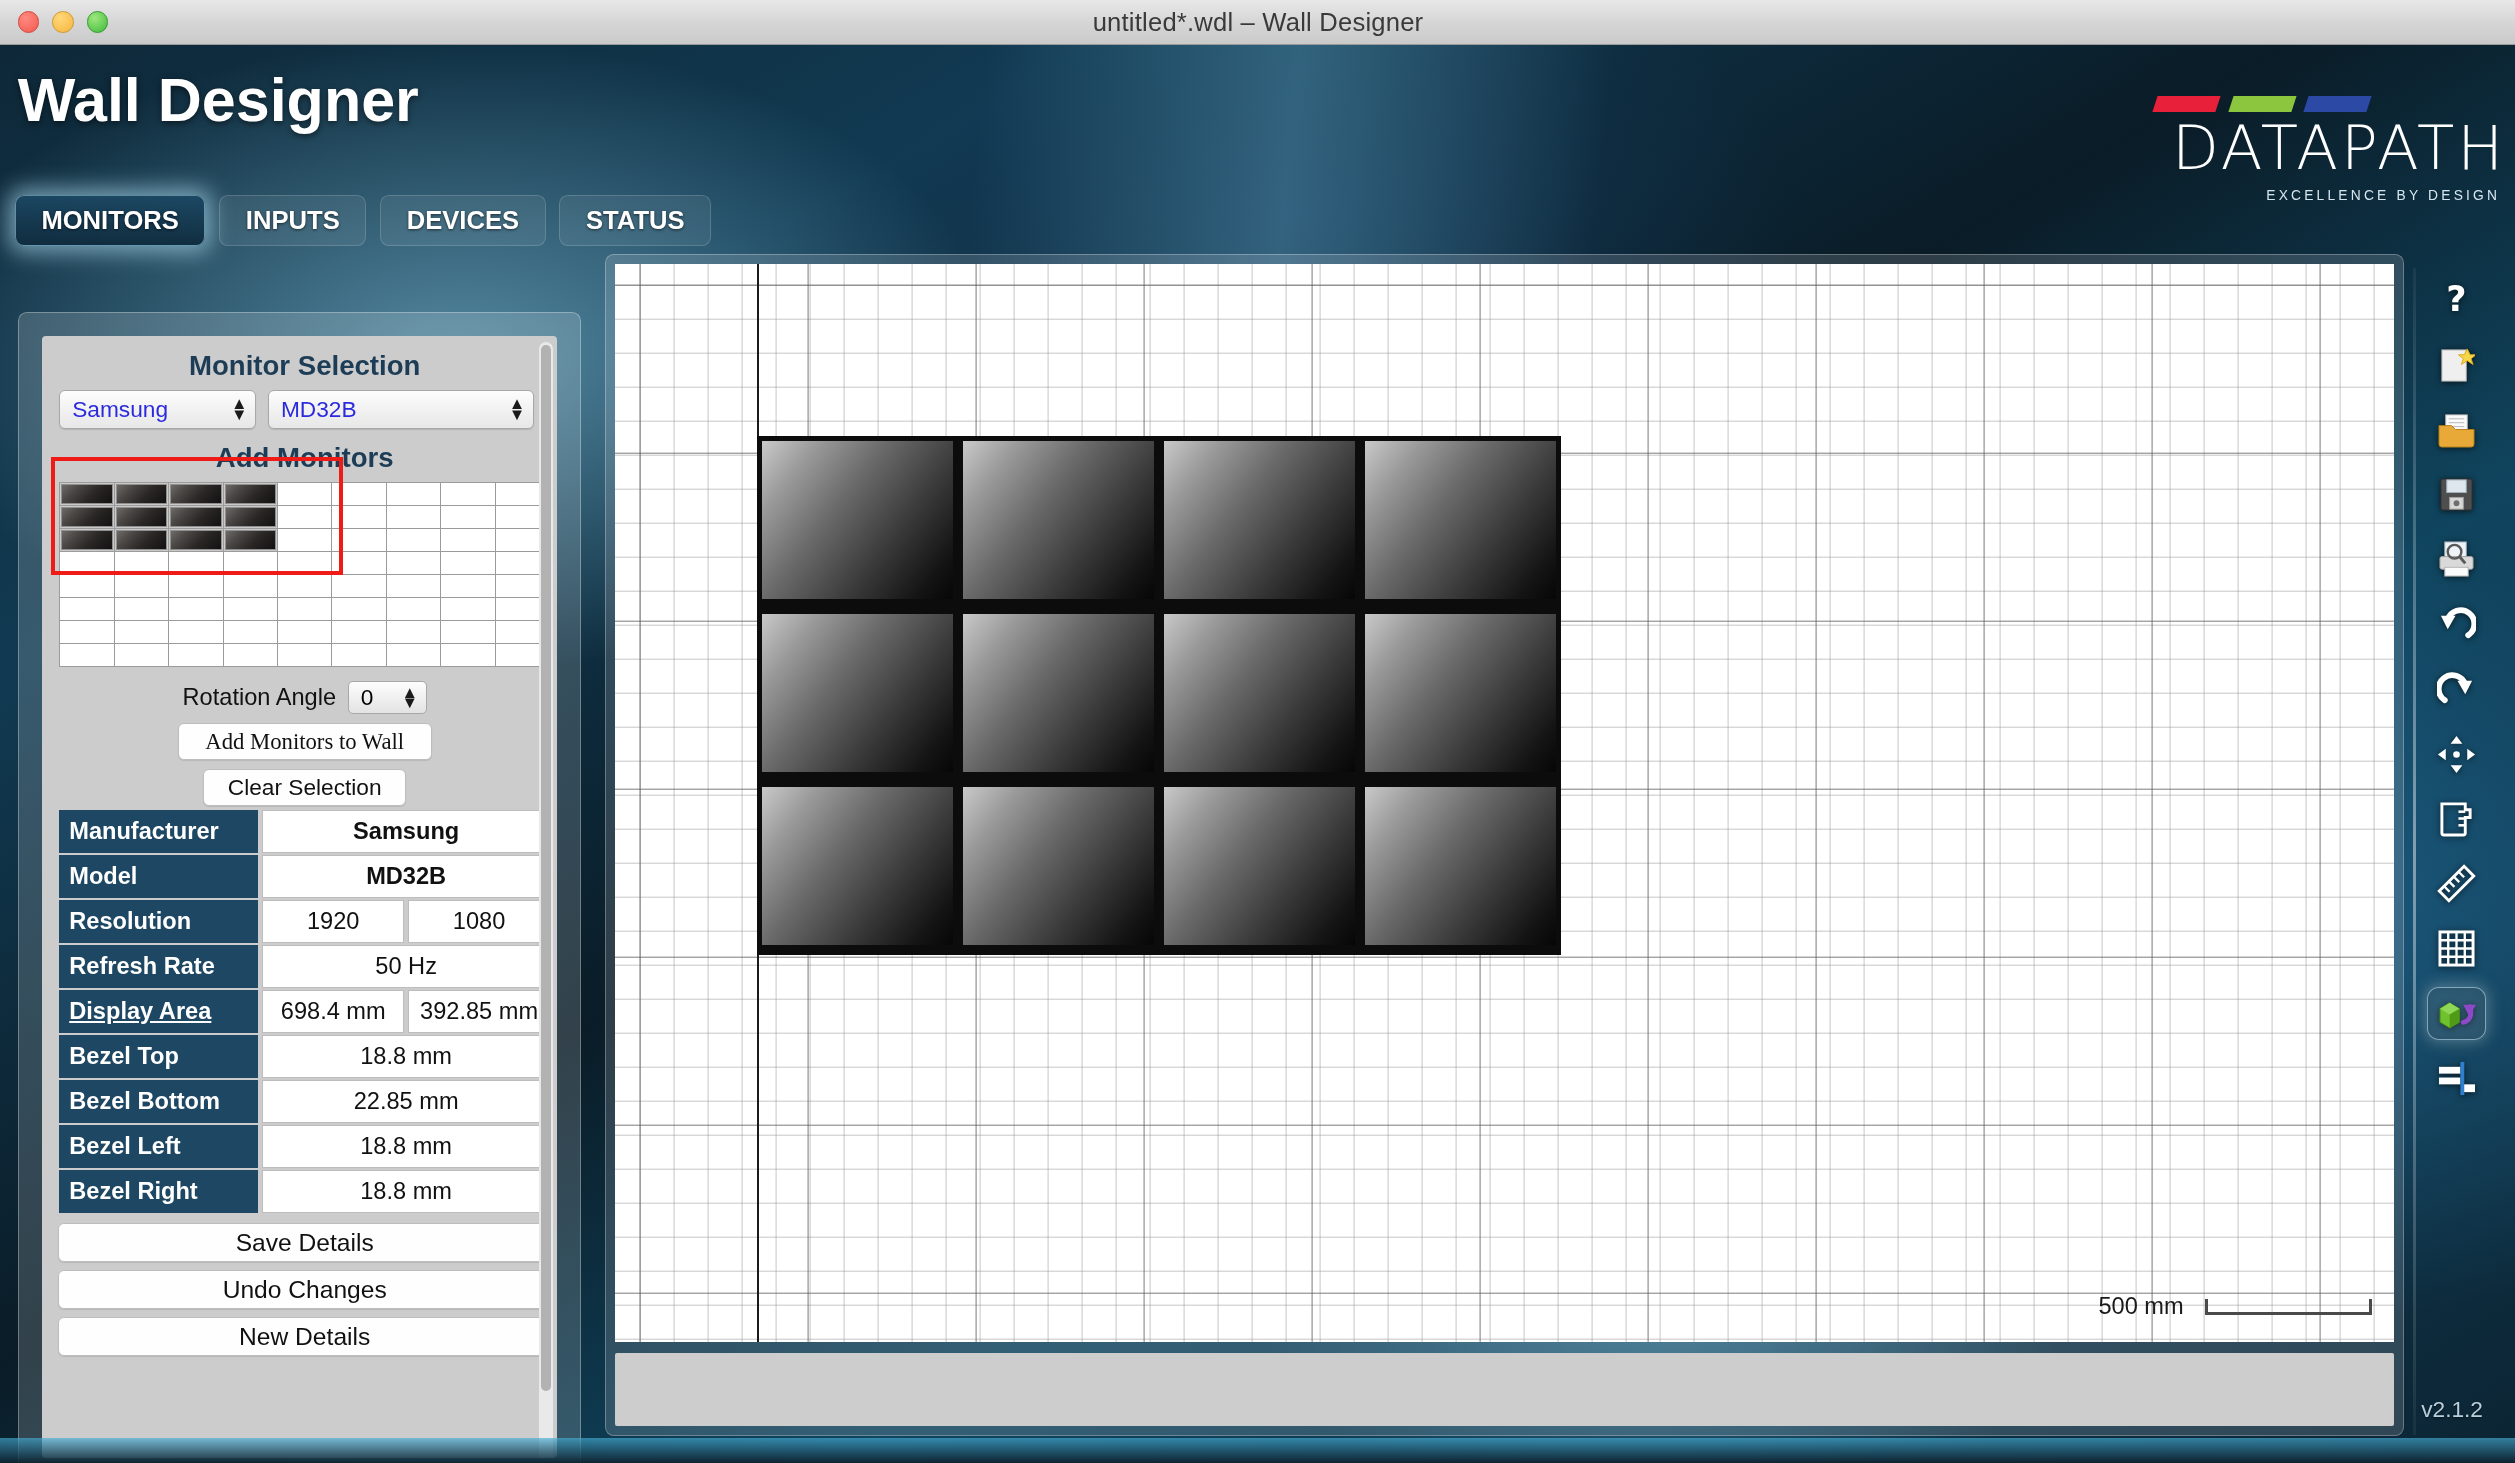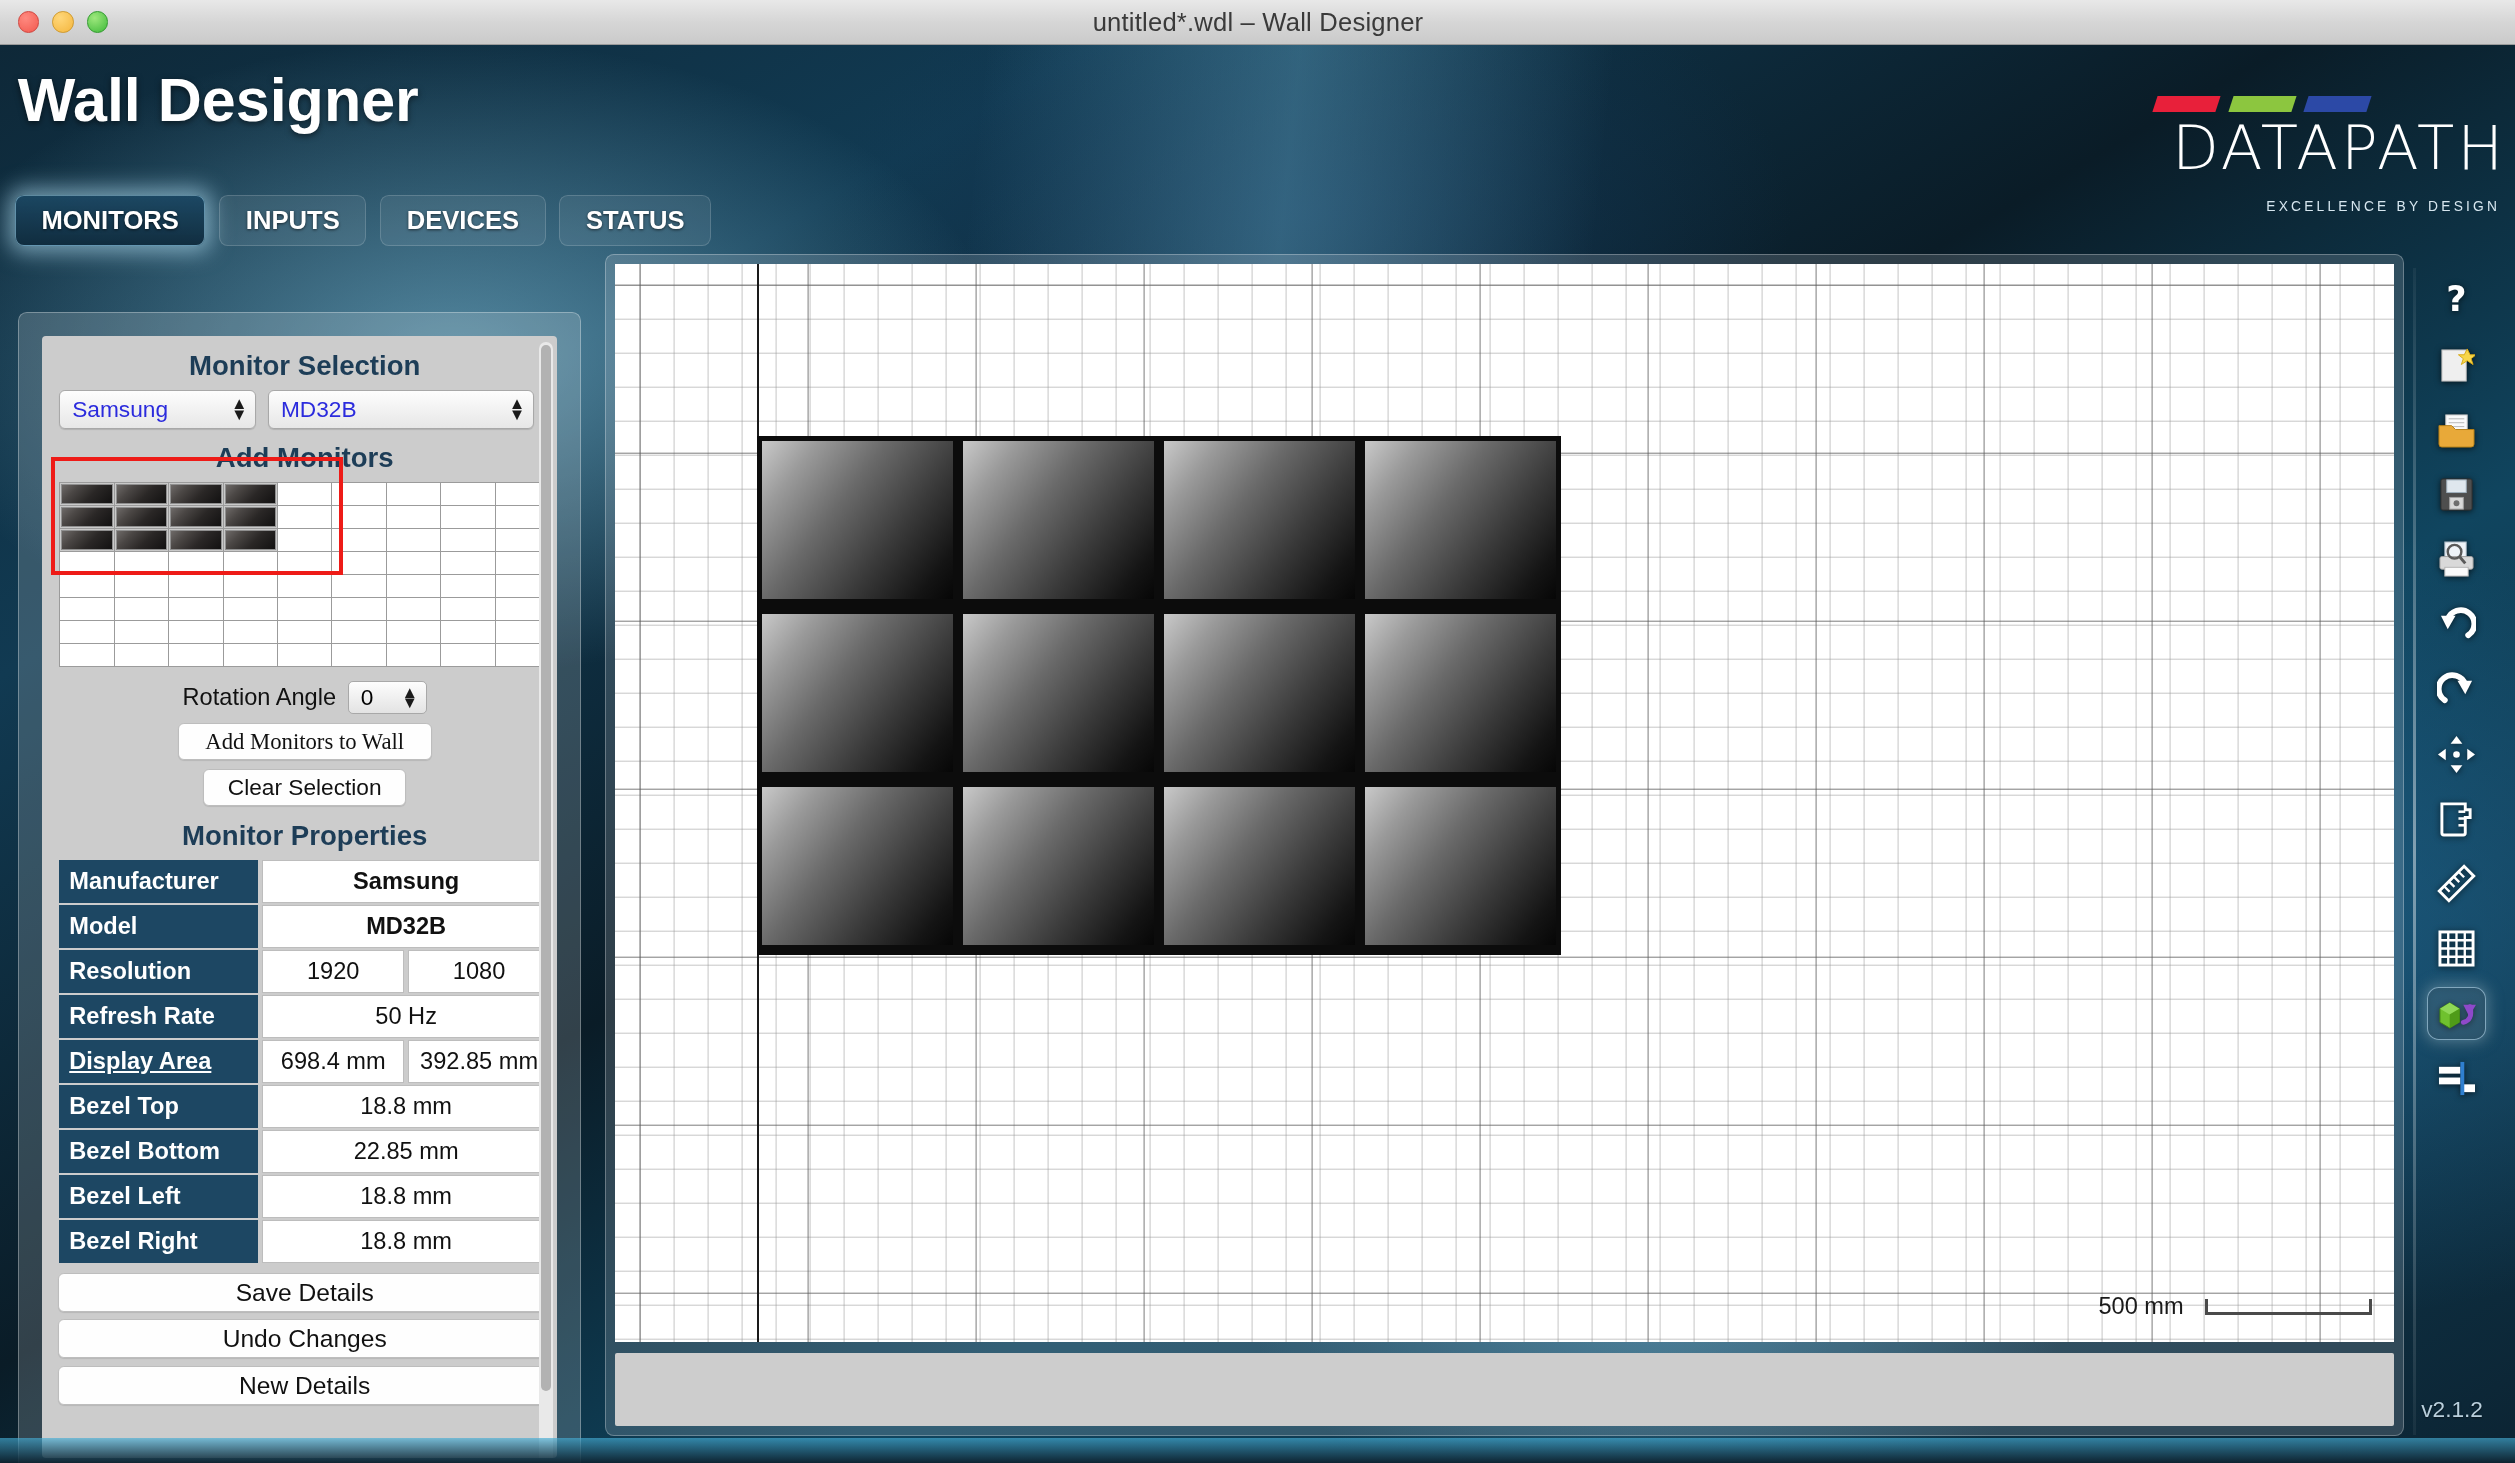--- a/index.html
+++ b/index.html
@@ -57,21 +57,21 @@
     font-size: 61px; font-weight: bold; color: #fff;
     text-shadow: 0 2px 6.9px rgba(0,0,0,.55);
   }
   #logo { position: absolute; right: 9.9px; top: 51px; width: 433px; text-align: right; }
   #logo-bars { display: flex; justify-content: center; gap: 12.8px; margin-bottom: 6.9px; padding-right: 55px; }
   .lbar { width: 63px; height: 15.8px; transform: skewX(-18deg); }
   #logo-word {
     font-size: 61px; letter-spacing: 3px; color: #fff; font-weight: 300;
     font-family: "DejaVu Sans", sans-serif; line-height: .95;
   }
-  #logo-tag { font-size: 13.8px; letter-spacing: 3.2px; color: #d6e6ef; margin-top: 22px; padding-right: 5.9px; }
+  #logo-tag { font-size: 13.8px; letter-spacing: 3.2px; color: #d6e6ef; margin-top: 11px; padding-right: 5.9px; }
 
   
   #tabs { position: absolute; left: 14.8px; top: 150px; display: flex; gap: 13.8px; }
   .tab {
     height: 51px; padding: 0 25.6px; display: flex; align-items: center; justify-content: center;
     border-radius: 8.9px; color: #fff; font-size: 25.6px; font-weight: bold;
     background: rgba(255,255,255,.07);
     border: 1px solid rgba(255,255,255,.16);
     text-shadow: 0 1px 3px rgba(0,0,0,.6);
   }
@@ -430,21 +430,20 @@
               <span class="stepper-arrows">
                   <span>▲</span>
                   <span>▼</span>
                 </span>
             </div>
           </div>
 
           <div class="wide-btn" id="btn-add">Add Monitors to Wall</div>
           <div class="wide-btn" id="btn-clear">Clear Selection</div>
 
-          <div class="section-title">Monitor Properties</div>
 
           <div id="props">
               <div class="prow">
                 <div class="plabel">
                   <span>Manufacturer</span>
                 </div>
                 <div class="pvals">
                   <div class="pval bold">Samsung</div>
                 </div>
               </div>

